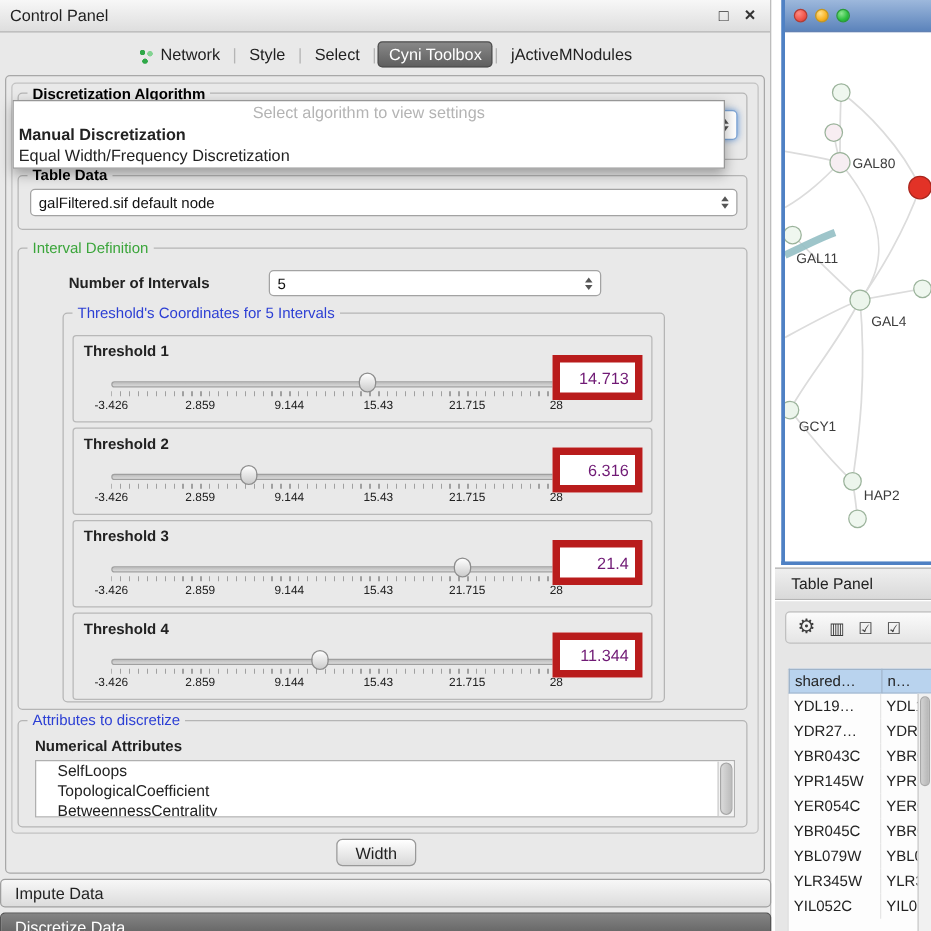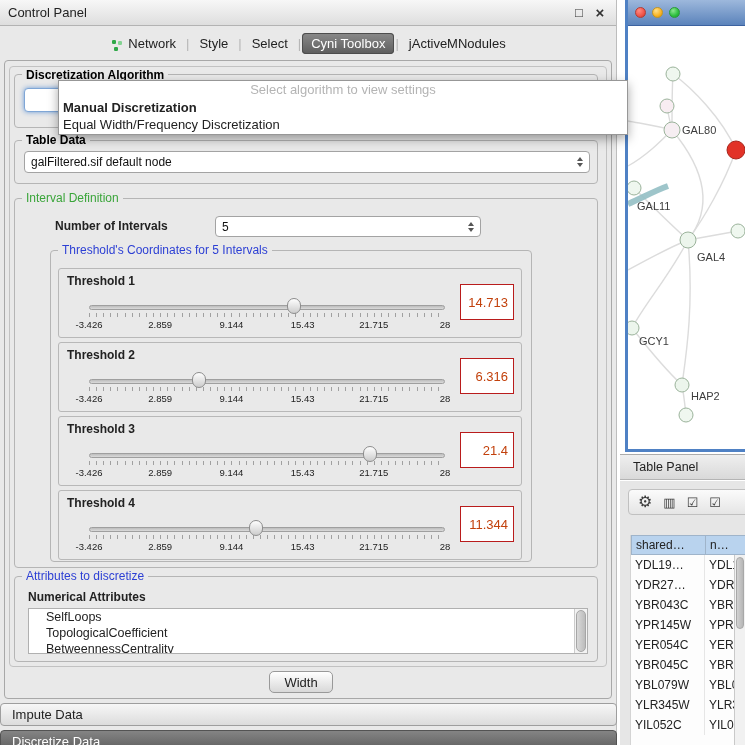--- a/index.html
+++ b/index.html
@@ -34,21 +34,21 @@
 
   .disc-group { left:14px; top:74px; width:584px; height:54px; }
   .disc-title { left:22px; top:68px;text-align:right; }
   .combo { position:absolute; display:flex; align-items:center; background:#fff; border:1px solid #a3a3a3; border-radius:4px; font-size:12px; padding:0 6px; color:#111; }
   .combo-text { flex:1; overflow:hidden; white-space:nowrap; }
   .stepper { display:flex; flex-direction:column; gap:2px; margin-left:5px; }
   .tri-up { width:0; height:0; border-left:3.5px solid transparent; border-right:3.5px solid transparent; border-bottom:4px solid #555; }
   .tri-down { width:0; height:0; border-left:3.5px solid transparent; border-right:3.5px solid transparent; border-top:4px solid #555; }
   .combo-disc { left:24px; top:88px; width:566px; height:24px; border-color:#7fa6d6; box-shadow:0 0 5px rgba(98,150,215,.95); z-index:1; }
 
-  .popup { position:absolute; left:10px; top:80px; width:570px; height:55px; background:#fff; border:1px solid #979797; box-shadow:0 4px 10px rgba(0,0,0,.35); z-index:5;margin-left:48px; }
+  .popup { position:absolute; left:10px; top:80px; width:570px; height:55px; background:#fff; border:1px solid #979797; box-shadow:0 4px 10px rgba(0,0,0,.35); z-index:5; }
   .popup-placeholder { height:18px; line-height:18px; text-align:center; color:#b4b4b4; font-size:13px; }
   .popup-item { height:17px; line-height:17px; font-size:13px; padding:0 4px; white-space:nowrap; }
   .popup-item.bold { font-weight:bold; }
 
   .td-group { left:14px; top:140px; width:584px; height:44px; }
   .td-title { left:22px; top:133px; }
   .combo-table { left:24px; top:151px; width:566px; height:22px; }
 
   .int-group { left:14px; top:198px; width:584px; height:370px; }
   .int-title { left:22px; top:191px; }
@@ -58,21 +58,21 @@
   .thg-group { left:50px; top:250px; width:482px; height:312px; }
   .thg-title { left:58px; top:243px; }
 
   .th-panel { position:absolute; left:58px; width:464px; height:70px; background:#e9e9e9; border:1px solid #b8b8b8; border-radius:3px; }
   .th-label { position:absolute; left:8px; top:5px; font-size:12px; font-weight:bold; }
   .th-track { position:absolute; left:30px; top:36px; width:356px; height:5px; background:linear-gradient(#bdbdbd,#dadada); border:1px solid #9f9f9f; border-radius:3px; }
   .th-ticks { position:absolute; left:30px; top:44px; width:356px; height:4px;
     background:repeating-linear-gradient(to right,#a0a0a0 0 1px,transparent 1px 7.12px); }
   .th-thumb { position:absolute; top:29px; width:14px; height:16px; background:linear-gradient(#fefefe,#cccccc); border:1px solid #8d8d8d; border-radius:7px; z-index:1; }
   .th-ticklabel { position:absolute; top:50px; font-size:9.5px; color:#222; transform:translateX(-50%); white-space:nowrap; }
-  .th-value { position:absolute; right:7px; top:15px; width:54px; height:36px; border:1px solid #b91c1c; background:#fff; font-family:"Liberation Sans",sans-serif; font-size:13px; text-align:right; padding:0 5px; color:#c2410c; }
+  .th-value { position:absolute; right:7px; top:15px; width:72px; height:36px; border:6px solid #b91c1c; background:#fff; font-family:"Liberation Sans",sans-serif; font-size:13px; text-align:right; padding:0 5px; color:#701a75; }
 
   .attr-group { left:14px; top:576px; width:584px; height:86px; }
   .attr-title { left:22px; top:569px; }
   .attr-label { position:absolute; left:28px; top:590px; font-size:12px; font-weight:bold; }
   .listbox { position:absolute; left:28px; top:608px; width:560px; height:46px; background:#fff; border:1px solid #b0b0b0; overflow:hidden;padding-left:11px; }
   .list-item { font-size:12.5px; height:16px; line-height:15px; padding:1px 0 0 6px; white-space:nowrap; }
   .list-scrollbar { position:absolute; right:0; top:0; bottom:0; width:13px; background:#f3f3f3; border-left:1px solid #cccccc; }
   .list-thumb { position:absolute; top:1px; left:1px; width:10px; height:42px; background:linear-gradient(90deg,#dadada,#bcbcbc); border:1px solid #a6a6a6; border-radius:5px; }
 
   .apply { position:absolute; left:269px; top:671px; width:64px; height:22px; border:1px solid #999; border-radius:5px; background:linear-gradient(#ffffff,#d8d8d8); font-family:"Liberation Sans",sans-serif; font-size:13px; color:#222; }

